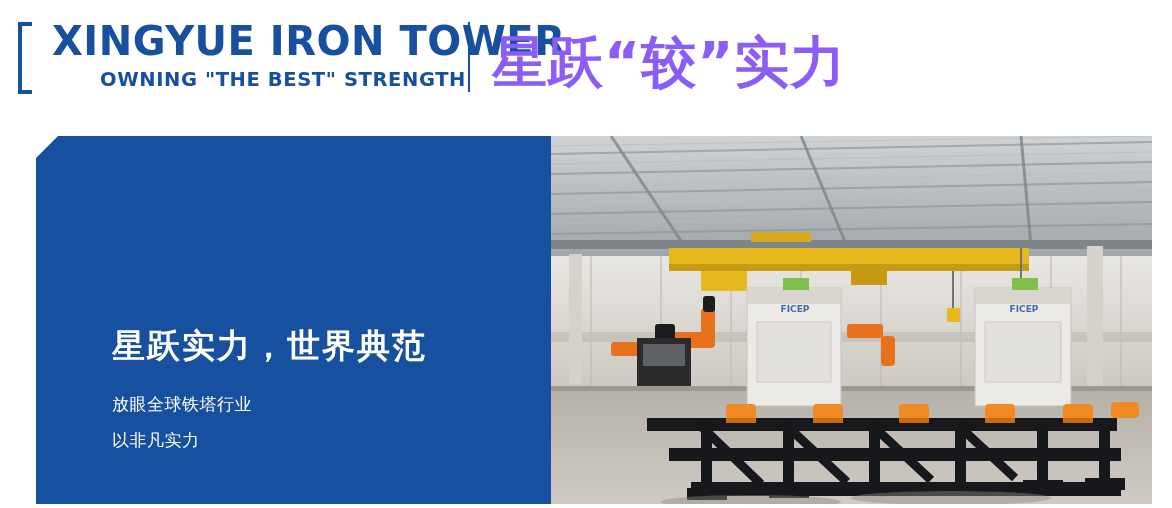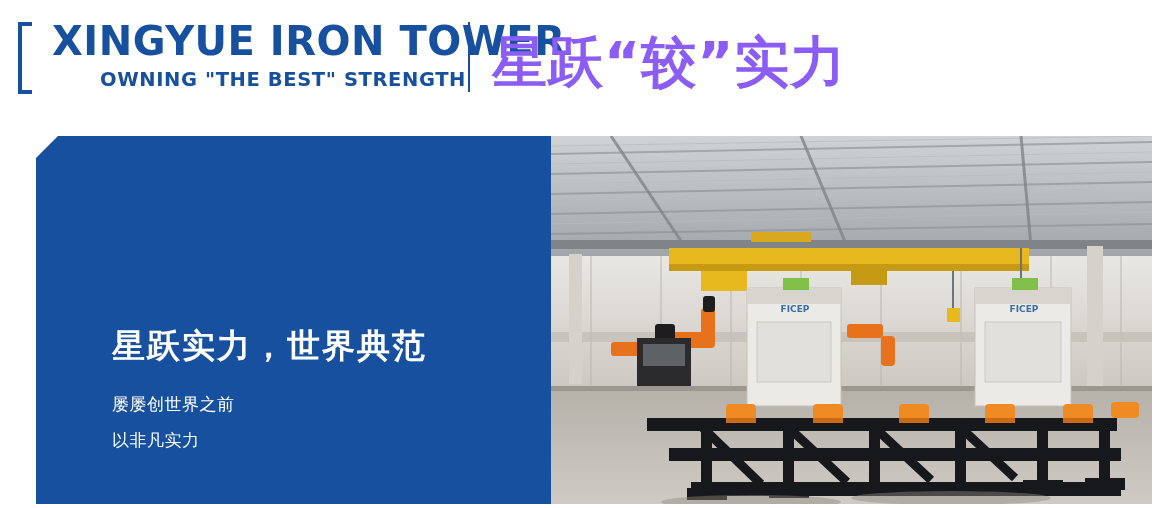--- a/index.html
+++ b/index.html
@@ -178,21 +178,21 @@
     <div class="logo-en-sub">OWNING "THE BEST" STRENGTH</div>
   </div>
 
   <div class="logo-divider"></div>
   <div class="logo-cn">星跃“较”实力</div>
 </div>
 
 <div class="blue-panel">
   <div class="panel-title">星跃实力，世界典范</div>
   <div class="panel-lines">
-    <div class="panel-line">屡屡创世界之前</div>
+    <div class="panel-line">放眼全球铁塔行业</div>
     <div class="panel-line">以非凡实力</div>
 
   </div>
 </div>
 <div class="panel-notch-b"></div>
 
 <div class="photo">
   <svg width="601" height="368" viewBox="0 0 601 368" xmlns="http://www.w3.org/2000/svg" aria-hidden="true">
     <defs>
       <linearGradient id="roofG" x1="0" y1="0" x2="0" y2="1">

